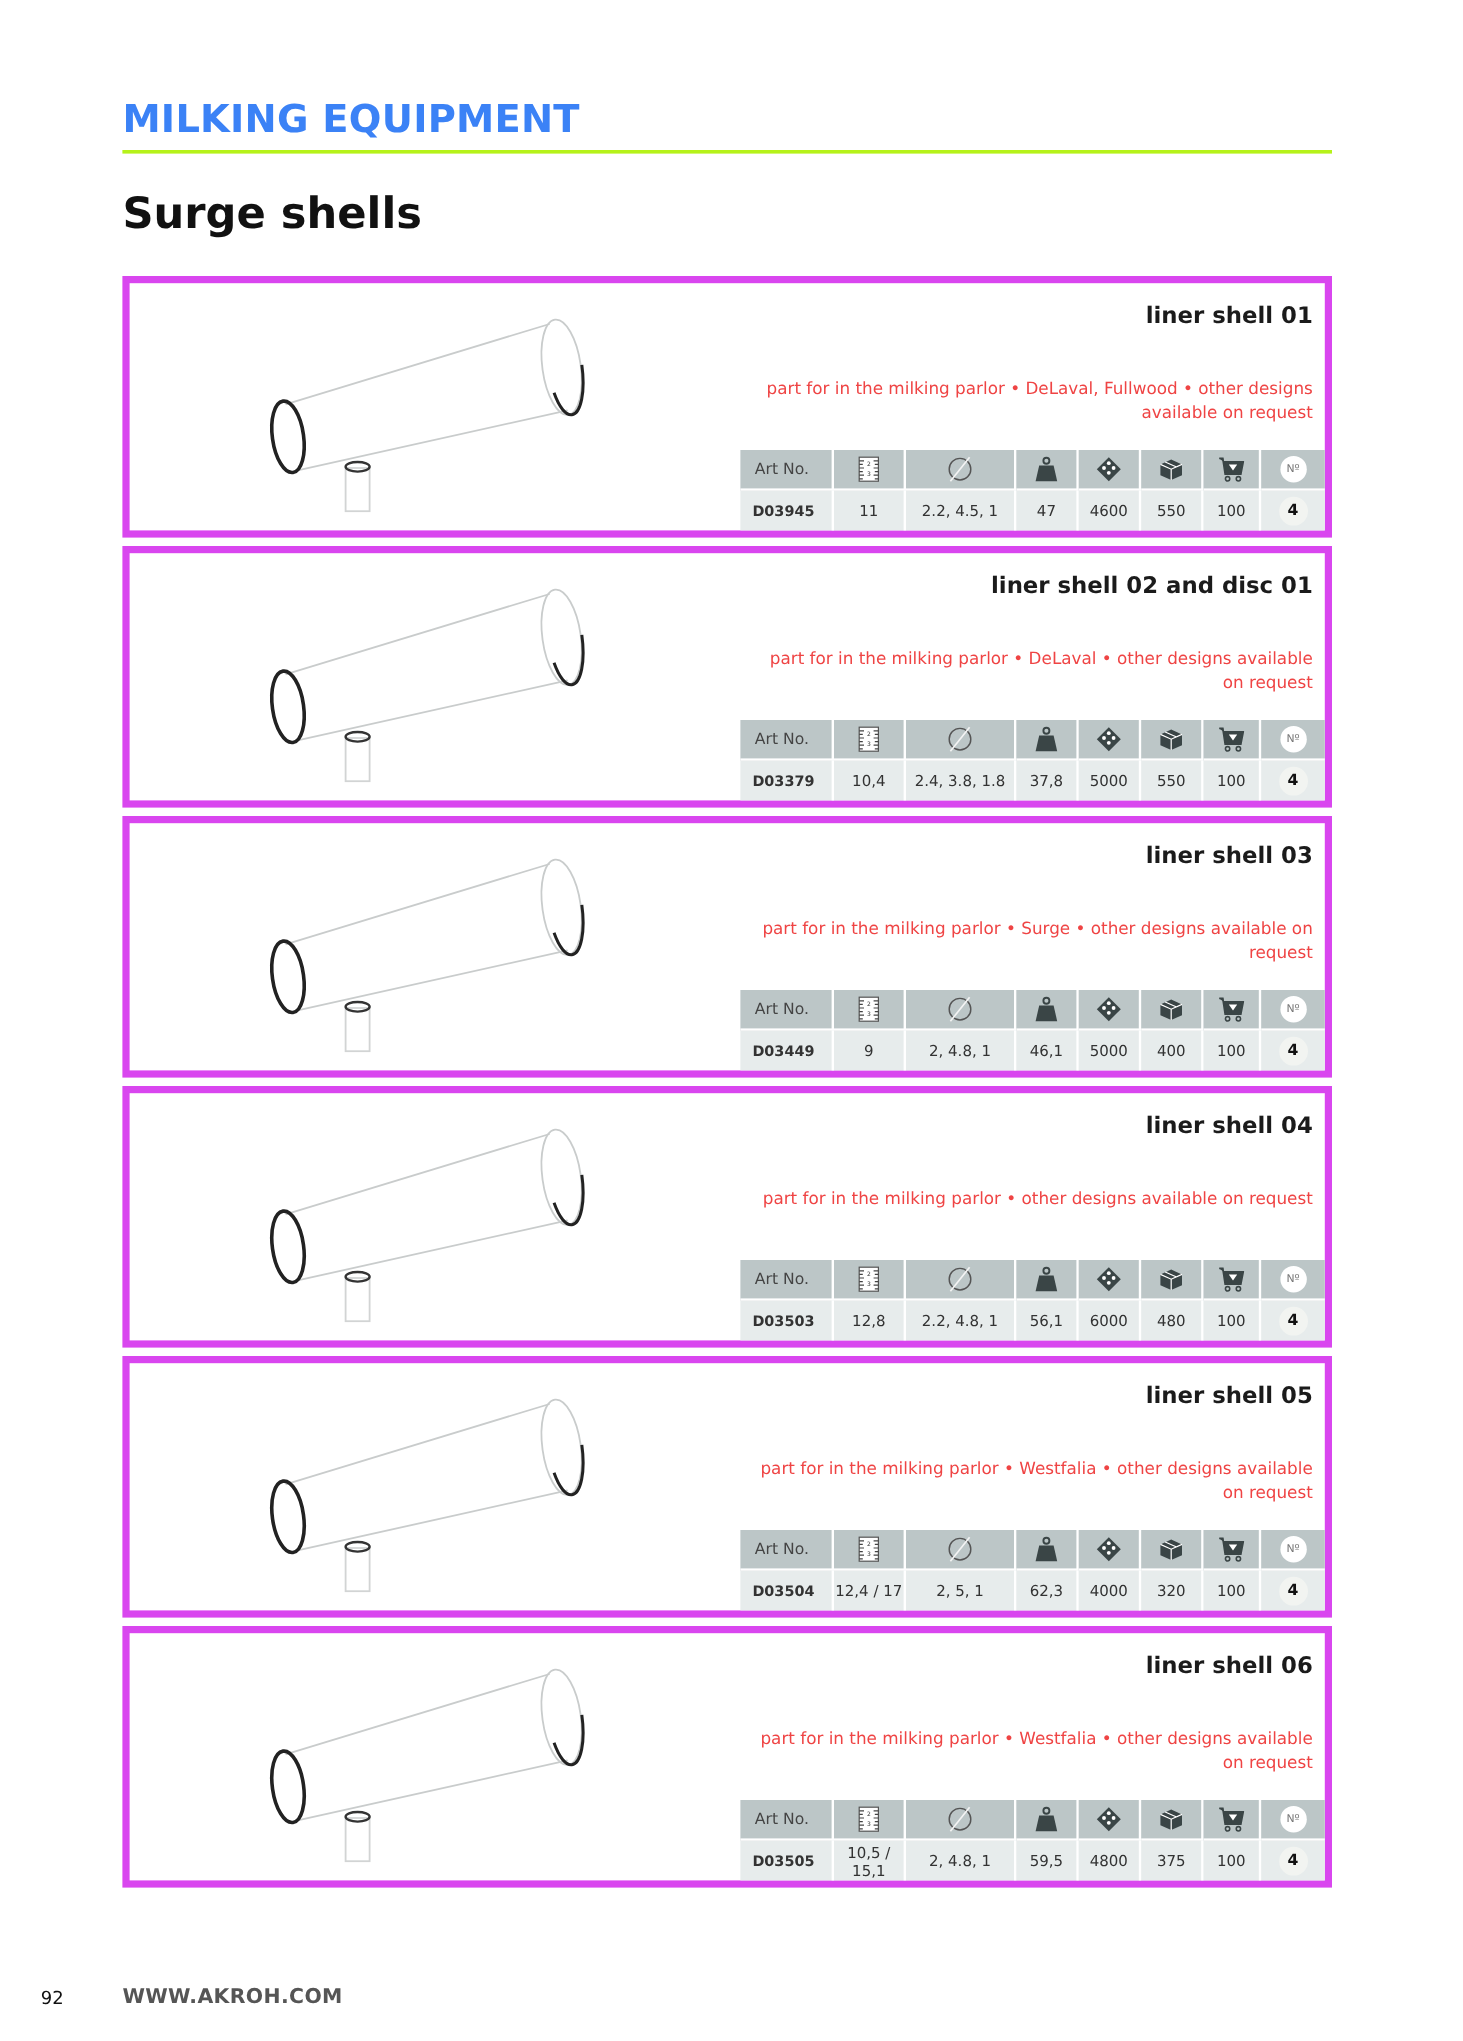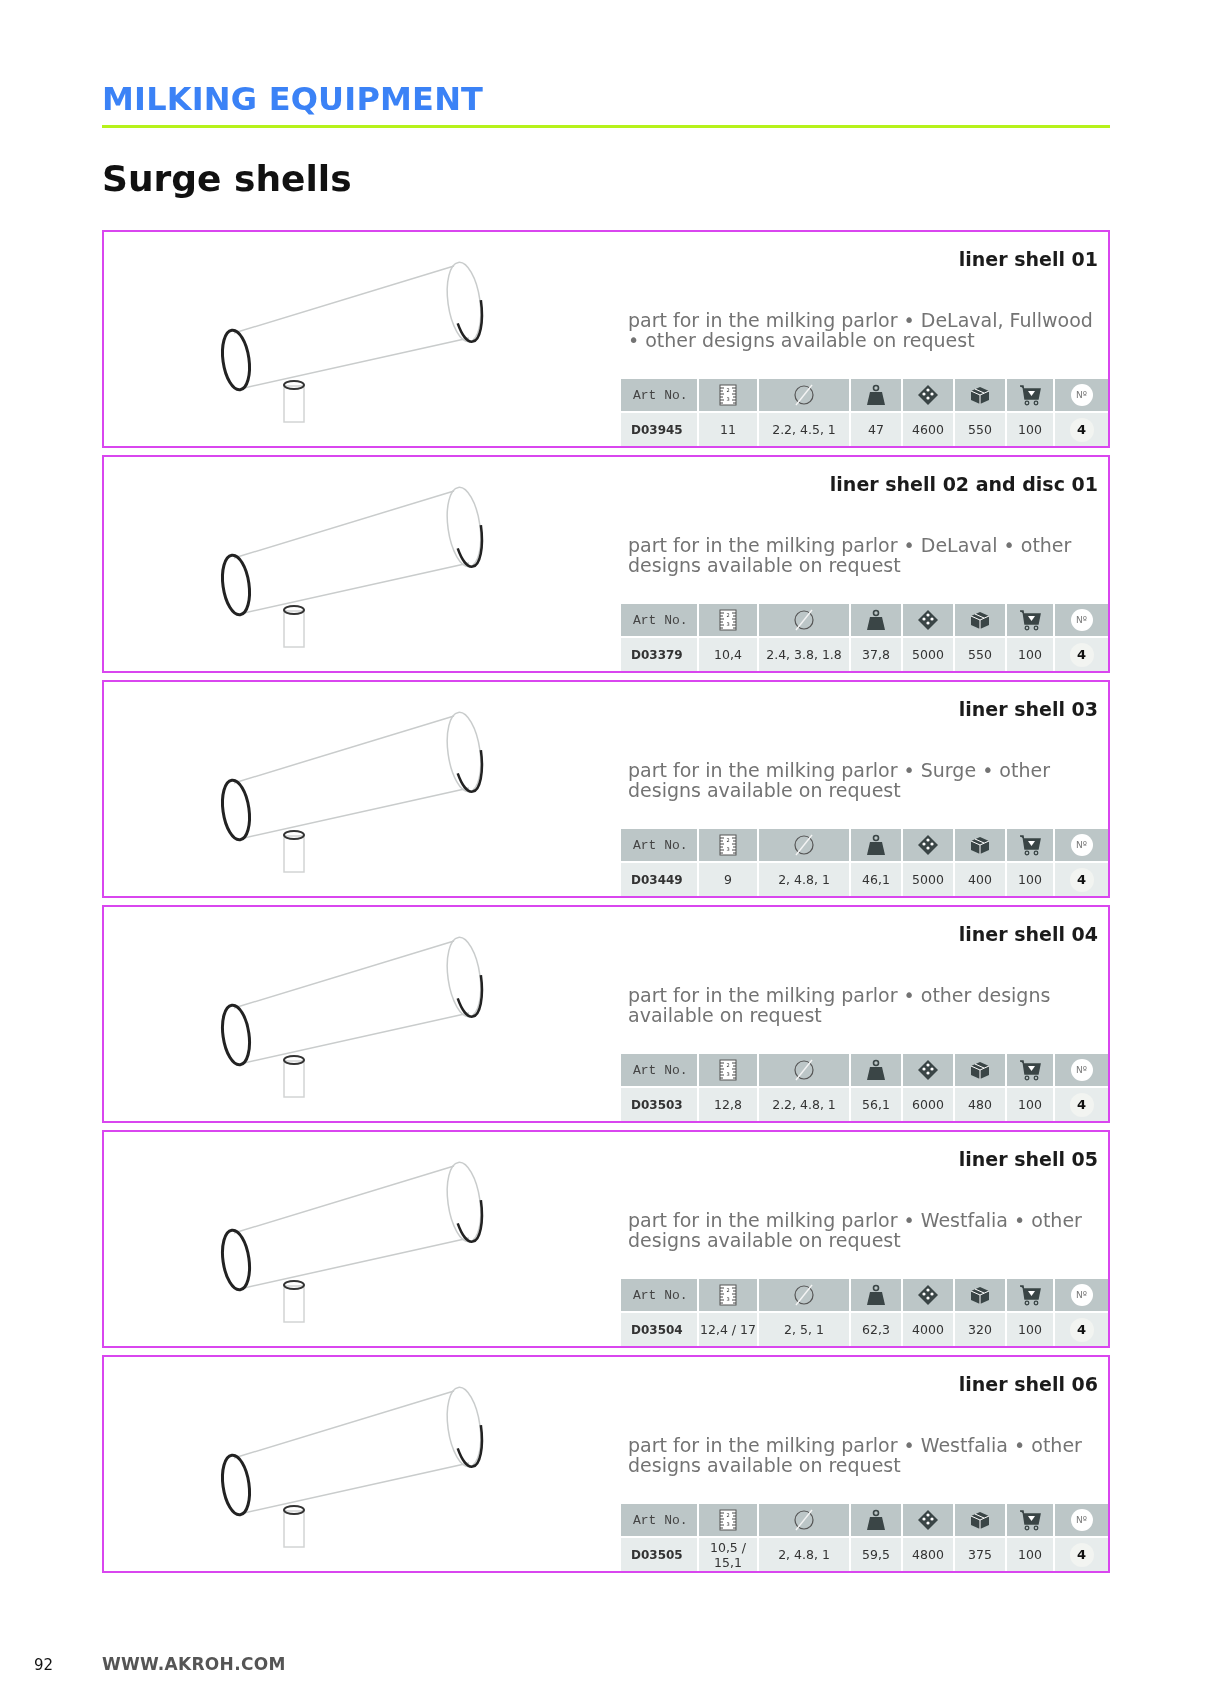--- a/index.html
+++ b/index.html
@@ -4,32 +4,32 @@
 <style>
   * { box-sizing: border-box; margin: 0; padding: 0; }
   html, body { width: 1219px; height: 1701px; background: #ffffff; overflow: hidden; }
   body { font-family: "DejaVu Sans", "Liberation Sans", sans-serif; color: #1a1a1a; position: relative; }
 
   .section-title { position: absolute; left: 102px; top: 80px; font-size: 32px; font-weight: bold; letter-spacing: 0.2px; color: #3b82f6; }
   .section-rule { position: absolute; left: 102px; top: 125px; width: 1008px; height: 3px; background: #b6f21a; }
   .page-title { position: absolute; left: 102px; top: 158px; font-size: 36px; font-weight: bold; color: #111; }
 
   .cards { position: absolute; left: 102px; top: 230px; width: 1008px; }
-  .card { position: relative; width: 1008px; height: 218px; border: 2px solid #d946ef; background: #fff; margin-bottom: 7px; }
+  .card { position: relative; width: 1008px; height: 218px; border: 6px solid #d946ef; background: #fff; margin-bottom: 7px; }
   .card .image { position: absolute; left: 20px; top: 6px; width: 500px; height: 204px; }
   .card .image svg { width: 100%; height: 100%; }
   .card .title { position: absolute; right: 10px; top: 16px; font-size: 19px; font-weight: bold; color: #1b1b1b; text-align: right; }
-  .card .desc { position: absolute; right: 10px; top: 78px; width: 470px; font-size: 19px; line-height: 20px; color: #737373; text-align: left; }
+  .card .desc { position: absolute; right: 10px; top: 78px; width: 470px; font-size: 14px; line-height: 20px; color: #ef4444; text-align: right; }
 
   .spec { position: absolute; right: 0; bottom: 0; width: 487px; border-collapse: separate; border-spacing: 0; font-size: 12.5px; }
   .spec td { height: 34px; text-align: center; vertical-align: middle; border-right: 2px solid #fff; }
   .spec td:last-child { border-right: none; }
   .spec tr.head td { background: #bcc6c7; border-bottom: 2px solid #fff; }
   .spec tr.vals td { background: #e7ecec; height: 33px; color: #333; }
-  .spec td.artno-h { text-align: left; padding-left: 12px; color: #444; font-size: 13px; font-family: Liberation Mono, monospace; }
+  .spec td.artno-h { text-align: left; padding-left: 12px; color: #444; font-size: 13px; }
   .spec td.artno { text-align: left; padding-left: 10px; font-weight: bold; color: #111; font-size: 12px; }
   .ico { display: inline-block; vertical-align: middle; }
   .no-badge { display: inline-flex; align-items: center; justify-content: center; width: 22px; height: 22px; border-radius: 50%; background: #fff; color: #777; font-size: 9px; }
   .qty-badge { display: inline-flex; align-items: center; justify-content: center; width: 24px; height: 24px; border-radius: 50%; background: #f2f4f1; font-weight: bold; color: #111; font-size: 13px; }
 
   .footer-page { position: absolute; left: 34px; top: 1656px; font-size: 15px; color: #111; }
   .footer-url { position: absolute; left: 102px; top: 1654px; font-size: 17px; color: #555; letter-spacing: 0.3px; font-weight: bold; }
 </style>
 </head>
 <body>

